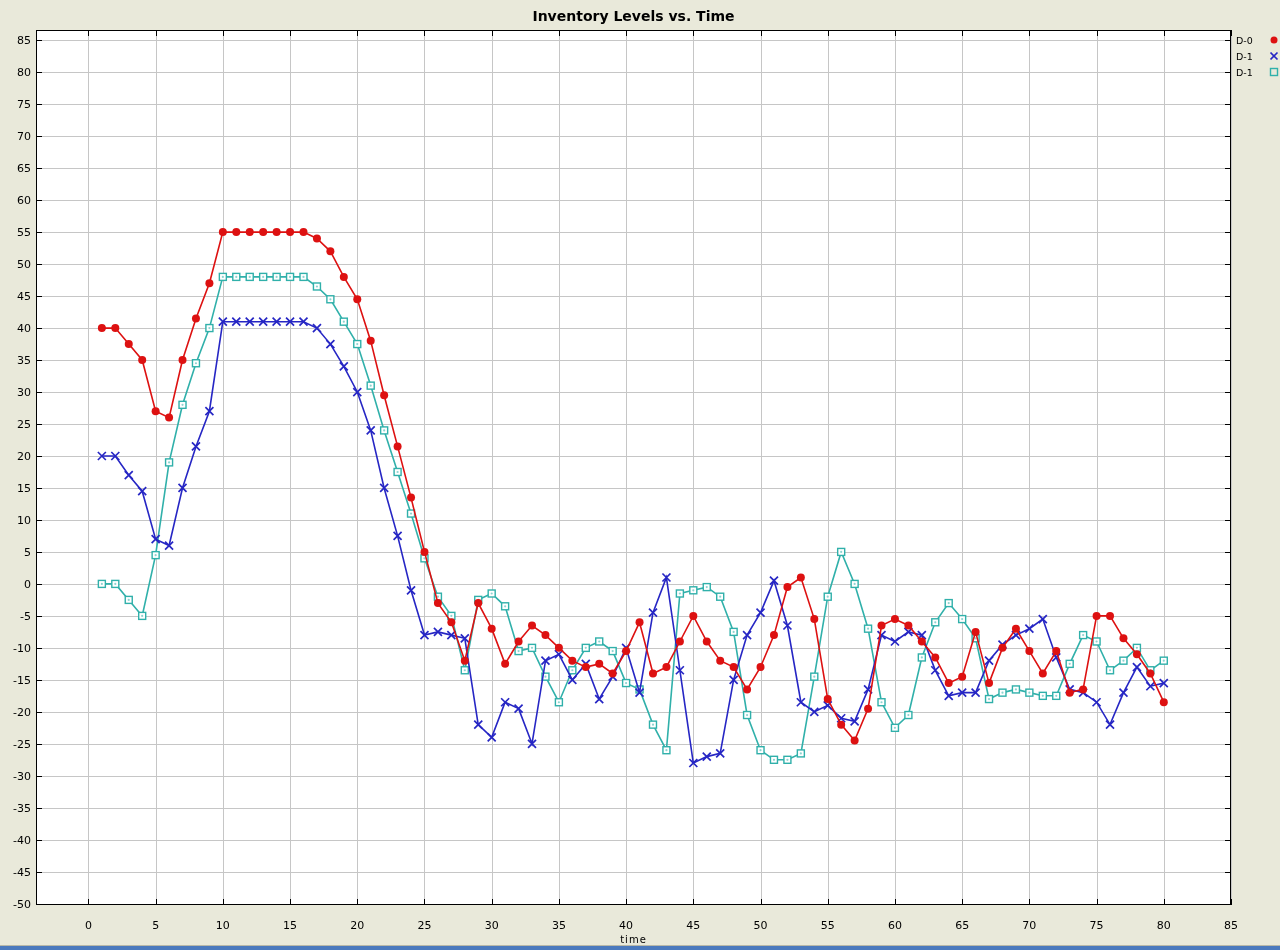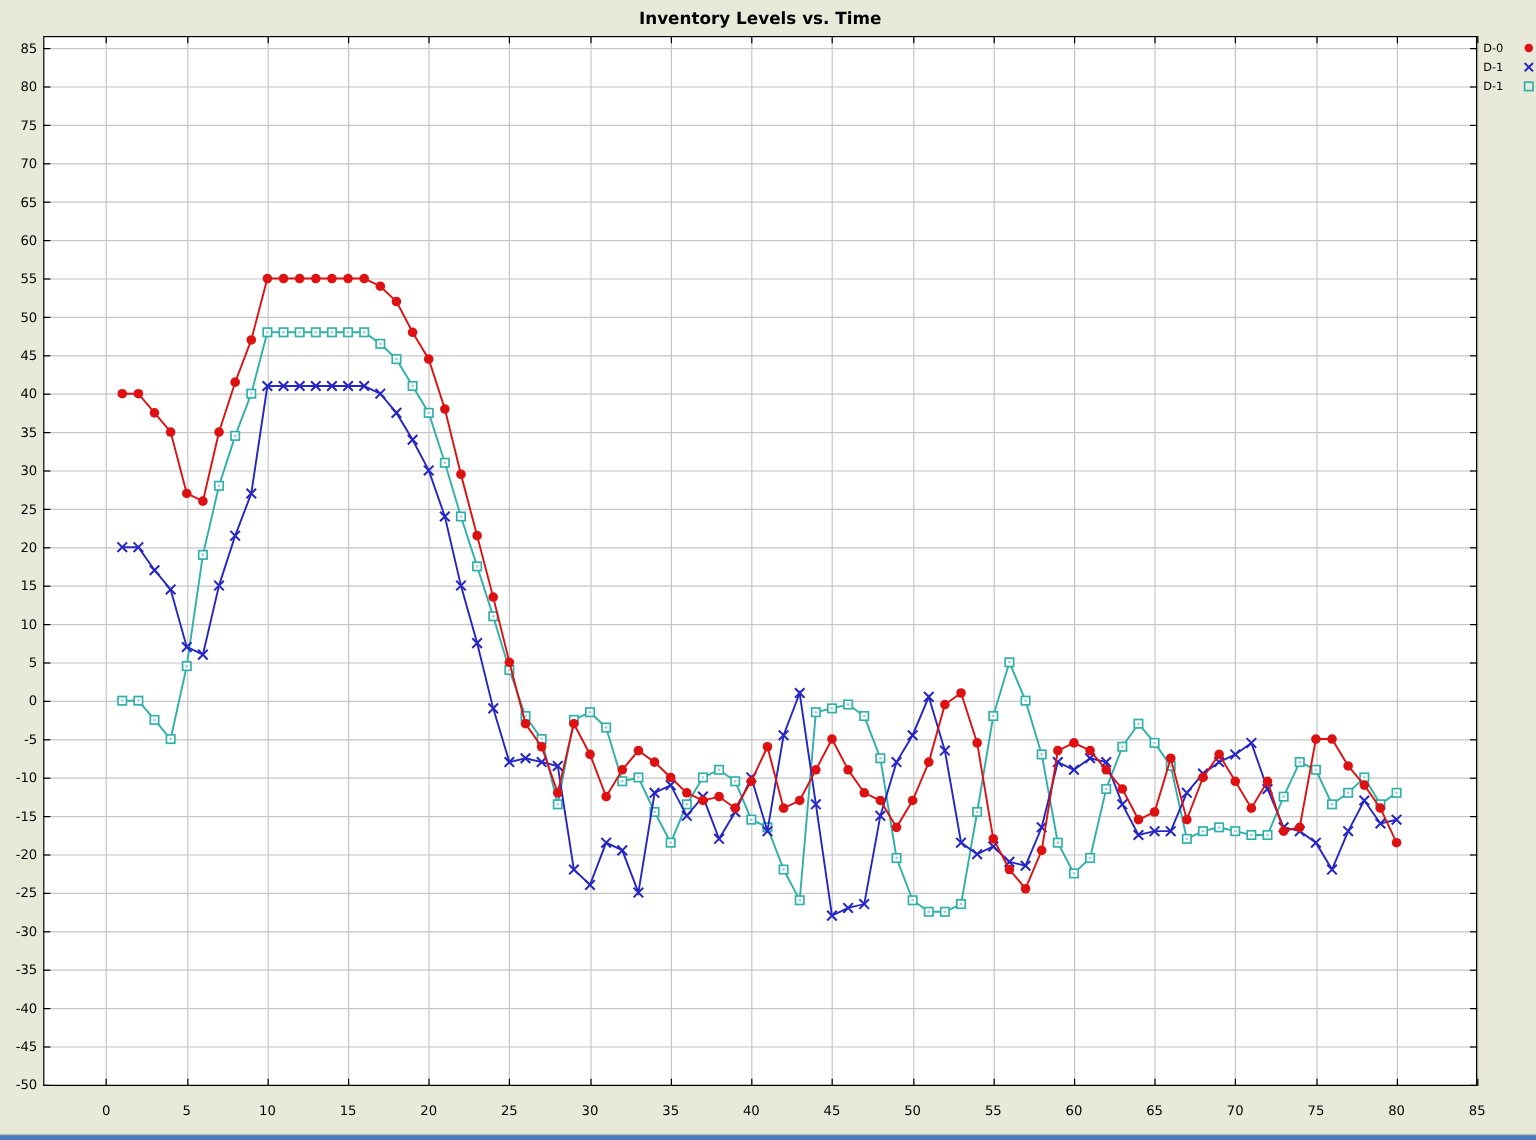--- a/index.html
+++ b/index.html
@@ -573,14 +573,15 @@
           <path d="M 2.5 2.5 L 9.5 9.5 M 2.5 9.5 L 9.5 2.5" stroke="#2626c4" stroke-width="1.7" fill="none"></path>
         </svg>
       </div>
       <div class="legend-row">
         <span class="legend-label">D-1</span>
         <svg width="12" height="12" class="legend-marker">
           <rect x="2.5" y="2.5" width="7" height="7" fill="none" stroke="#30b0aa" stroke-width="1.4"></rect>
         </svg>
       </div>
     </div>
+  <div class="x-axis-label">time</div>
   <div class="bottom-bar" style="background: rgb(74, 121, 189);"></div>
 </div>
 
 </body></html>

